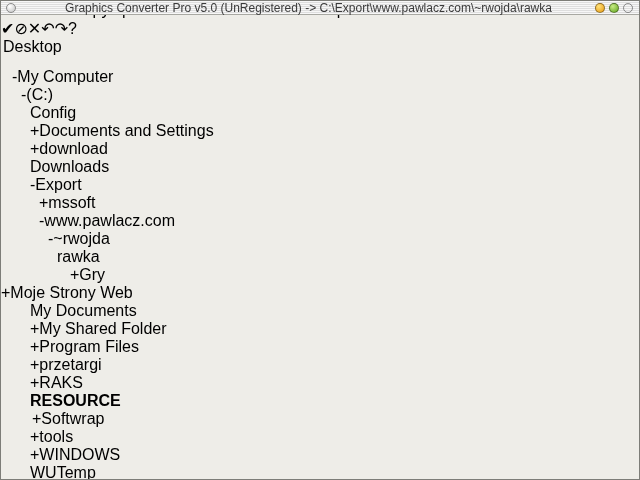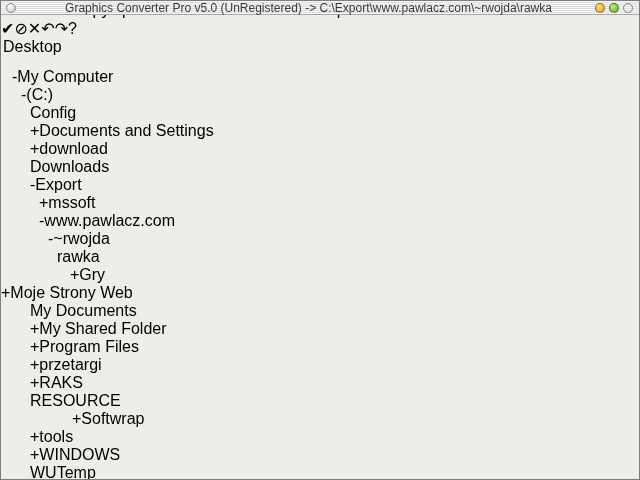--- a/index.html
+++ b/index.html
@@ -161,22 +161,22 @@
           <div class="titem" style="padding-left: 38px;"><span class="tbox">-</span><span class="ticon"><span class="icon-folder-open"></span></span><span class="tlabel">www.pawlacz.com</span></div>
           <div class="titem" style="padding-left: 47px;"><span class="tbox">-</span><span class="ticon"><span class="icon-folder-open"></span></span><span class="tlabel">~rwojda</span></div>
           <div class="titem" style="padding-left: 56px;"><span class="tspacer"></span><span class="ticon"><span class="icon-folder-open"></span></span><span class="tlabel">rawka</span></div>
           <div class="titem" style="padding-left: 29px; margin-left: 40px;"><span class="tbox">+</span><span class="ticon"><span class="icon-folder"></span></span><span class="tlabel">Gry</span></div>
           <div class="titem" style=""><span class="tbox">+</span><span class="ticon"><span class="icon-folder"></span></span><span class="tlabel">Moje Strony Web</span></div>
           <div class="titem" style="padding-left: 29px;"><span class="tspacer"></span><span class="ticon"><span class="icon-folder"></span></span><span class="tlabel">My Documents</span></div>
           <div class="titem" style="padding-left: 29px;"><span class="tbox">+</span><span class="ticon"><span class="icon-folder"></span></span><span class="tlabel">My Shared Folder</span></div>
           <div class="titem" style="padding-left: 29px;"><span class="tbox">+</span><span class="ticon"><span class="icon-folder"></span></span><span class="tlabel">Program Files</span></div>
           <div class="titem" style="padding-left: 29px;"><span class="tbox">+</span><span class="ticon"><span class="icon-folder"></span></span><span class="tlabel">przetargi</span></div>
           <div class="titem" style="padding-left: 29px;"><span class="tbox">+</span><span class="ticon"><span class="icon-folder"></span></span><span class="tlabel">RAKS</span></div>
-          <div class="titem" style="padding-left: 29px;"><span class="tspacer"></span><span class="ticon"><span class="icon-folder"></span></span><span class="tlabel">RESOURCE</span></div>
-          <div class="titem" style="padding-left: 31px; margin-left: 40px;"><span class="tbox">+</span><span class="ticon"><span class="icon-folder"></span></span><span class="tlabel">Softwrap</span></div>
+          <div class="titem" style="padding-left: 29px; font-weight: bold;"><span class="tspacer"></span><span class="ticon"><span class="icon-folder"></span></span><span class="tlabel">RESOURCE</span></div>
+          <div class="titem" style="padding-left: 31px;"><span class="tbox">+</span><span class="ticon"><span class="icon-folder"></span></span><span class="tlabel">Softwrap</span></div>
           <div class="titem" style="padding-left: 29px;"><span class="tbox">+</span><span class="ticon"><span class="icon-folder"></span></span><span class="tlabel">tools</span></div>
           <div class="titem" style="padding-left: 29px;"><span class="tbox">+</span><span class="ticon"><span class="icon-folder"></span></span><span class="tlabel">WINDOWS</span></div>
           <div class="titem" style="padding-left: 29px;"><span class="tspacer"></span><span class="ticon"><span class="icon-folder"></span></span><span class="tlabel">WUTemp</span></div>
         </div>
 
     </div>
 
   </div>
 
   <div class="bottomedge"></div>

